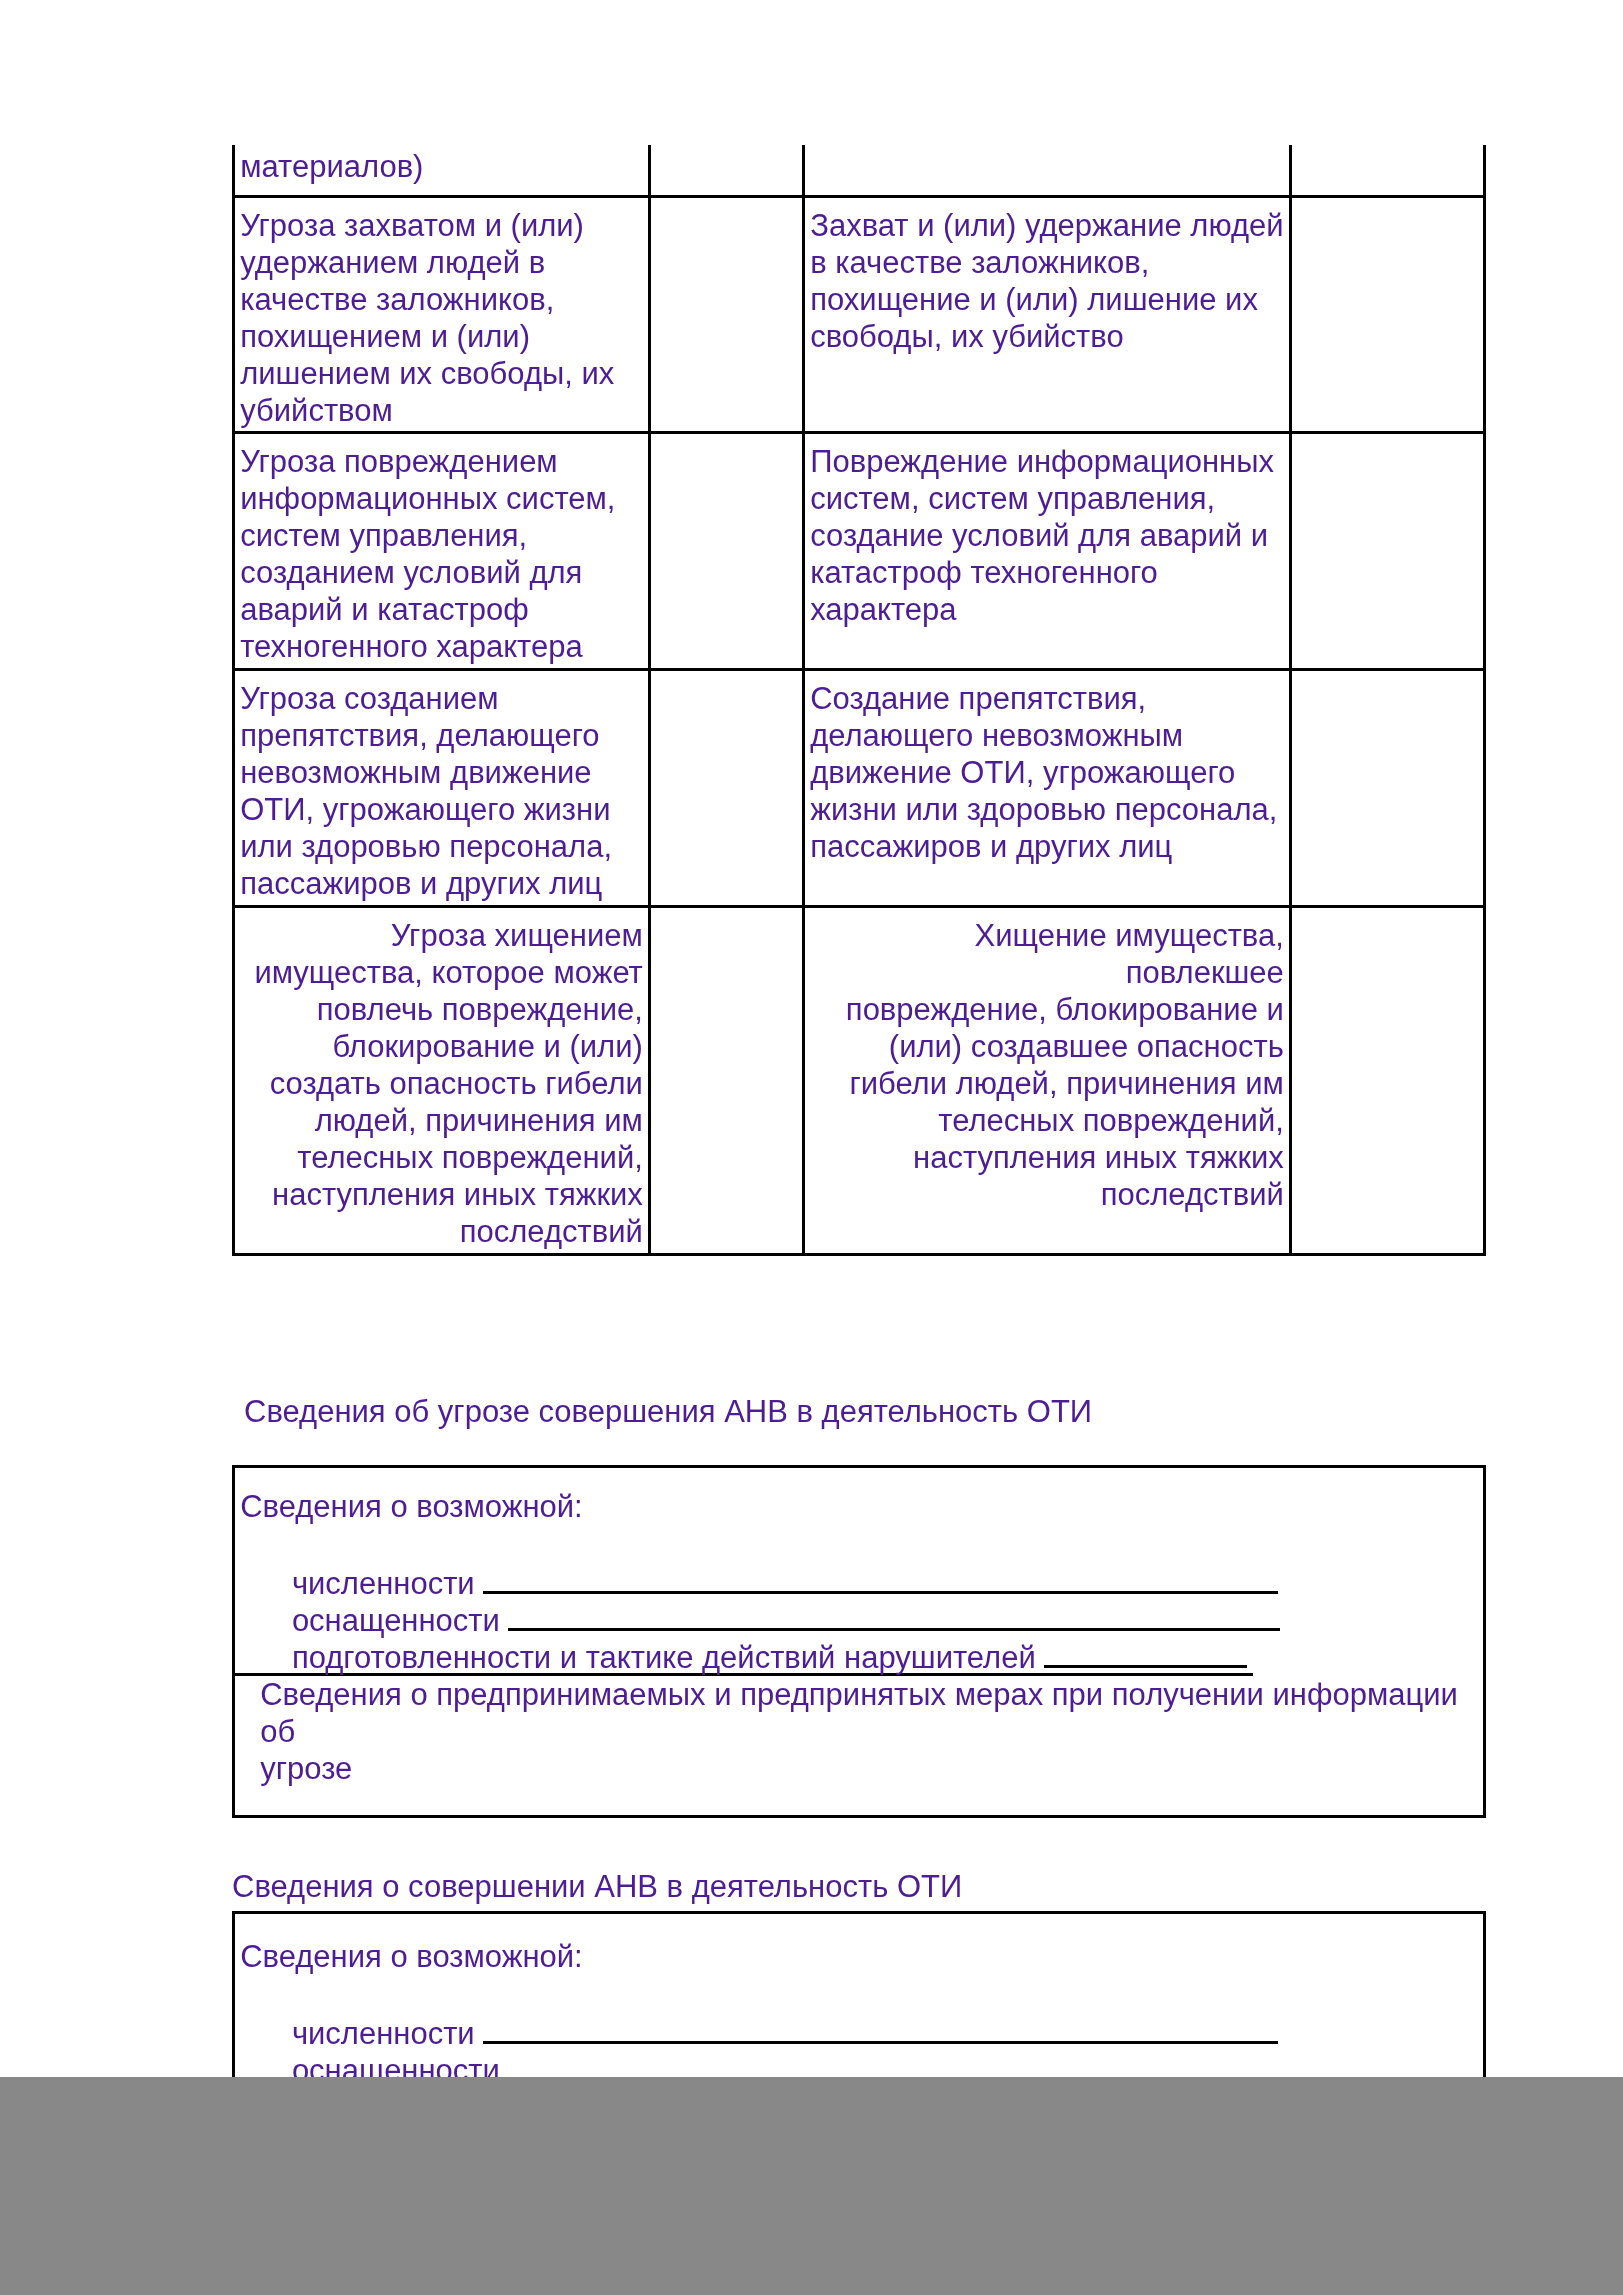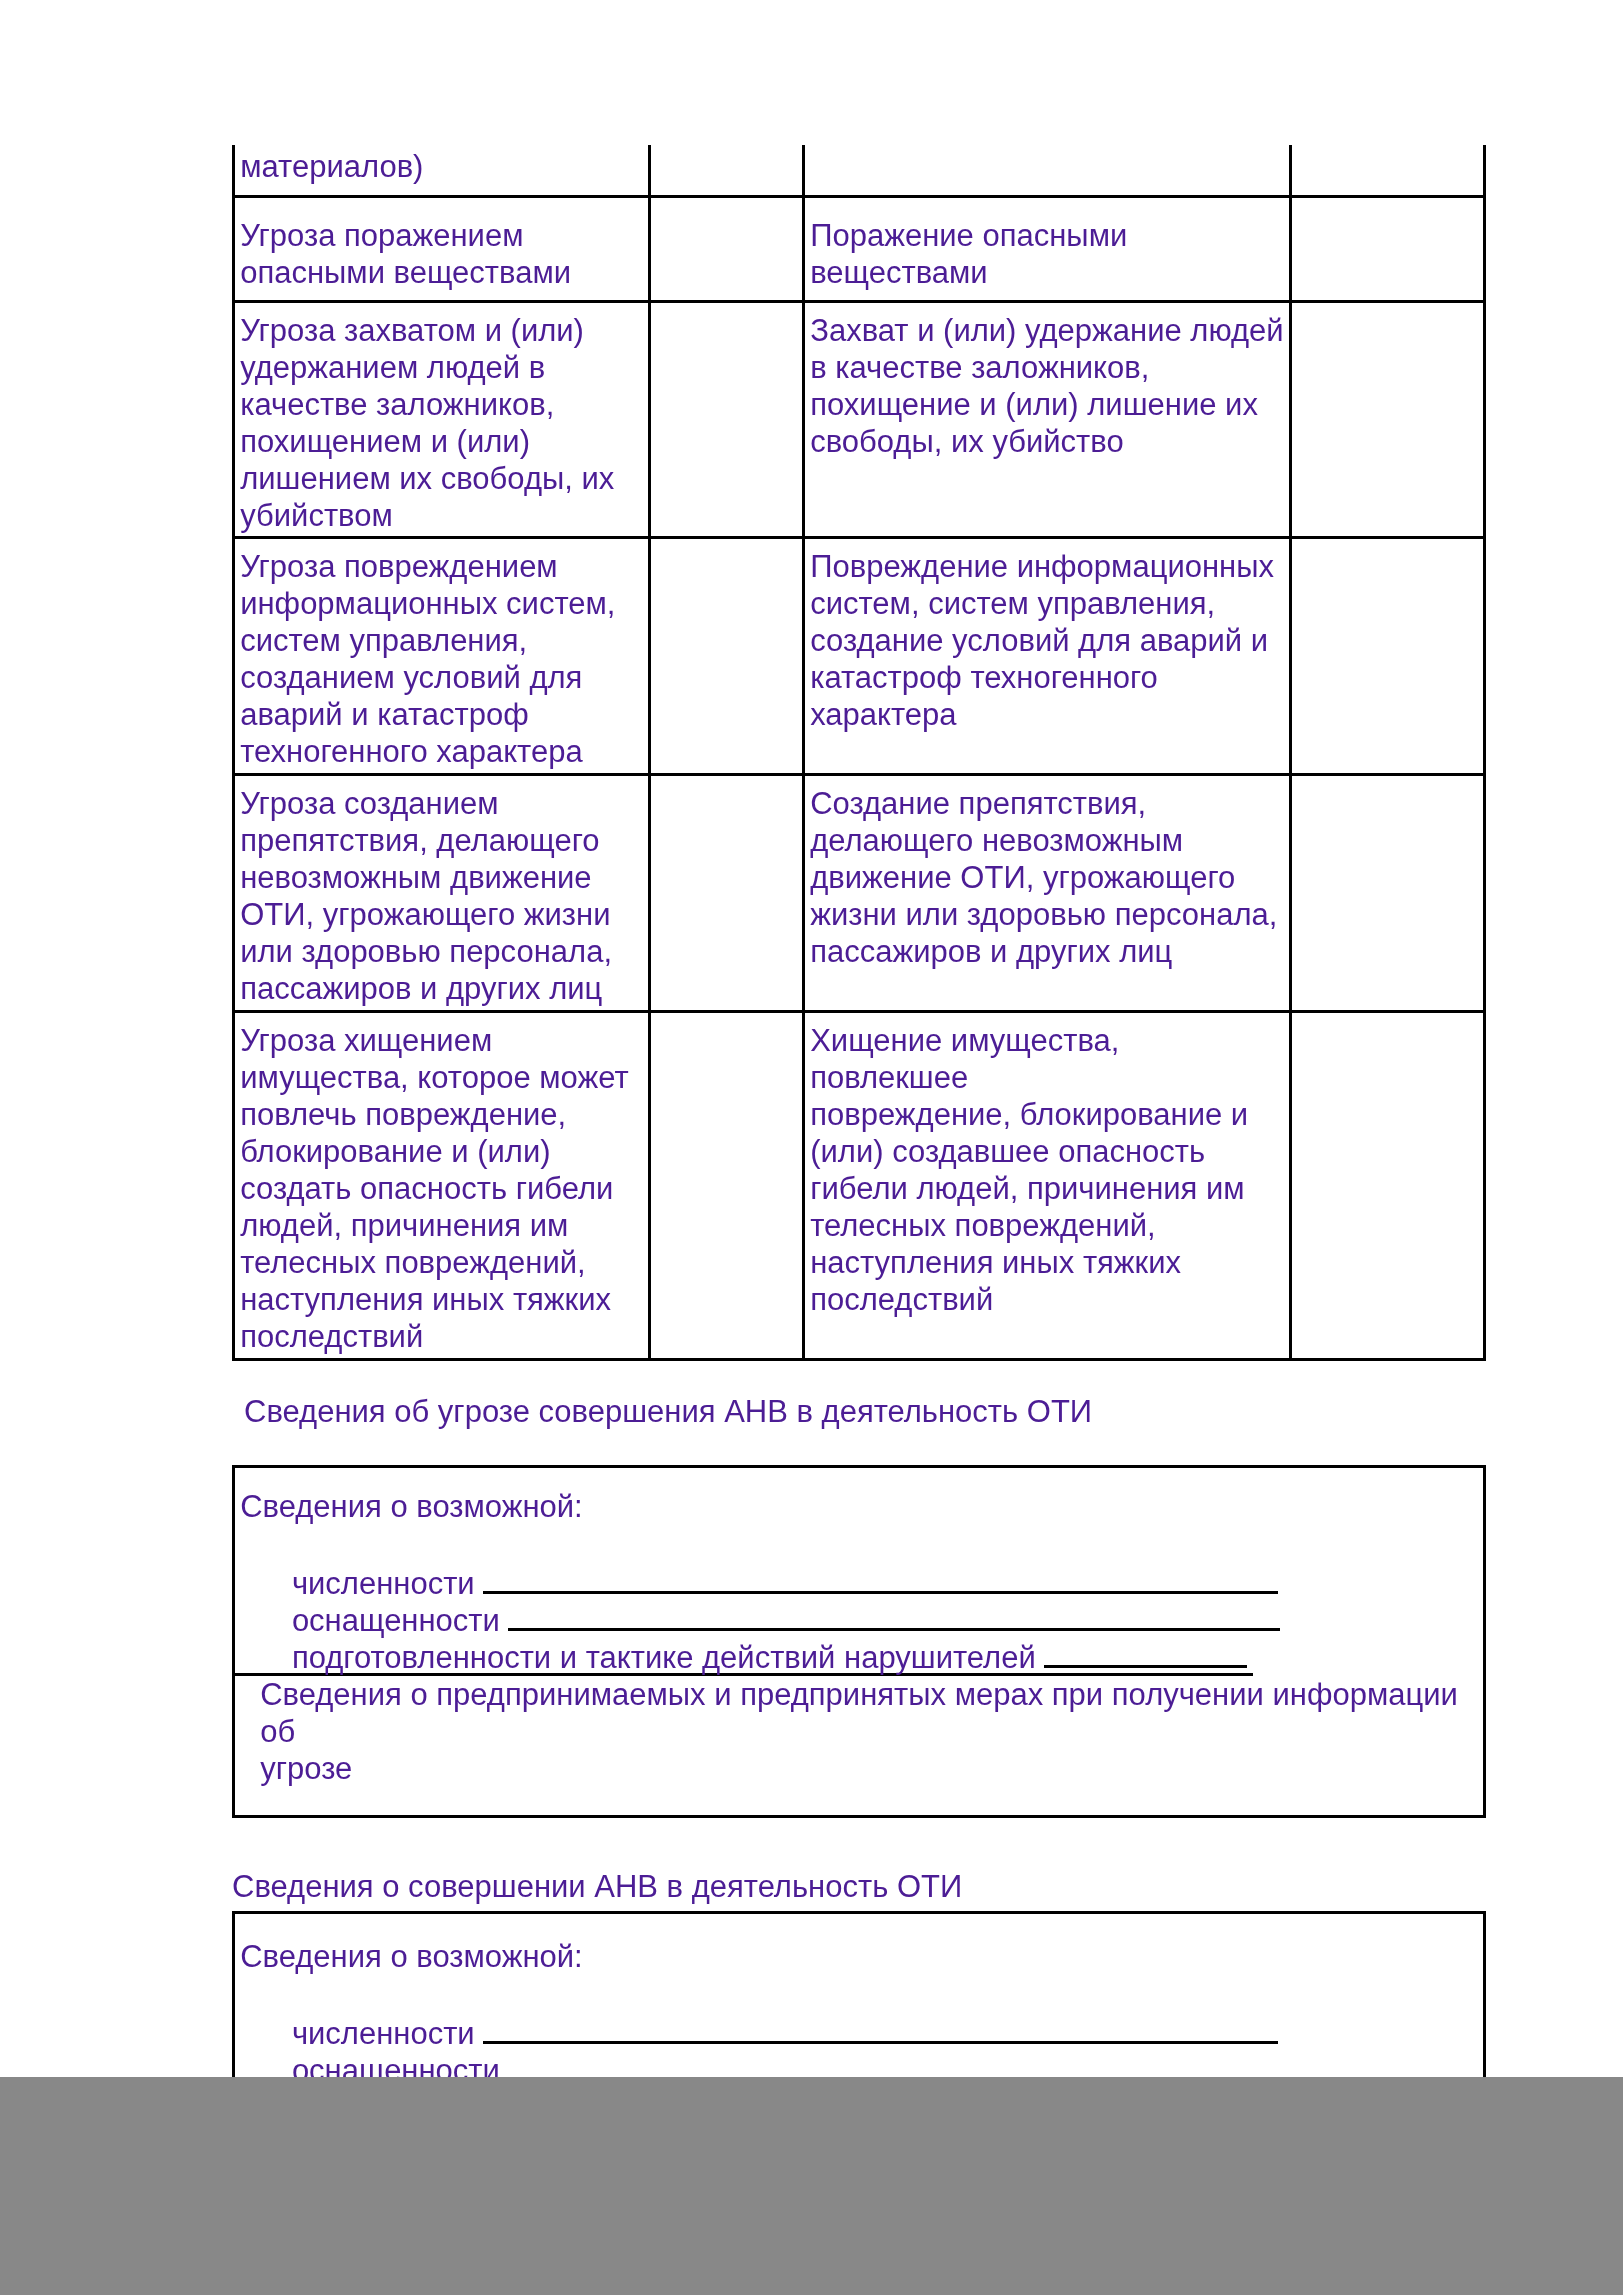--- a/index.html
+++ b/index.html
@@ -38,21 +38,21 @@
     white-space: pre-line;
     overflow: hidden;
   }
   table.tbl tr.r0 td { border-top: none; padding-top: 2.6px; }
   table.tbl tr.r1 td { padding-top: 19.6px; }
   tr.r0 { height: 51px; }
   tr.r1 { height: 105px; }
   tr.r2 { height: 236px; }
   tr.r3 { height: 236px; }
   tr.r4 { height: 236px; }
-  tr.r5 { height: 344px; }
+  tr.r5 { height: 344px; text-align: right; }
 
   
   .heading {
     position: absolute;
     left: 232px;
     white-space: pre-line;
   }
   .heading.h1 { top: 1393px; margin-left: 12px; }
   .heading.h2 { top: 1848px; margin-top: 20px; }
 
@@ -106,28 +106,20 @@
       <col style="width:487px">
       <col style="width:194px">
     </colgroup>
     <tbody>
       <tr class="r0">
         <td>материалов)</td>
         <td></td>
         <td></td>
         <td></td>
       </tr>
-      <tr class="r1">
-        <td>Угроза поражением
-опасными веществами</td>
-        <td></td>
-        <td>Поражение опасными
-веществами</td>
-        <td></td>
-      </tr>
       <tr class="r2">
         <td>Угроза захватом и (или)
 удержанием людей в
 качестве заложников,
 похищением и (или)
 лишением их свободы, их
 убийством</td>
         <td></td>
         <td>Захват и (или) удержание людей
 в качестве заложников,

